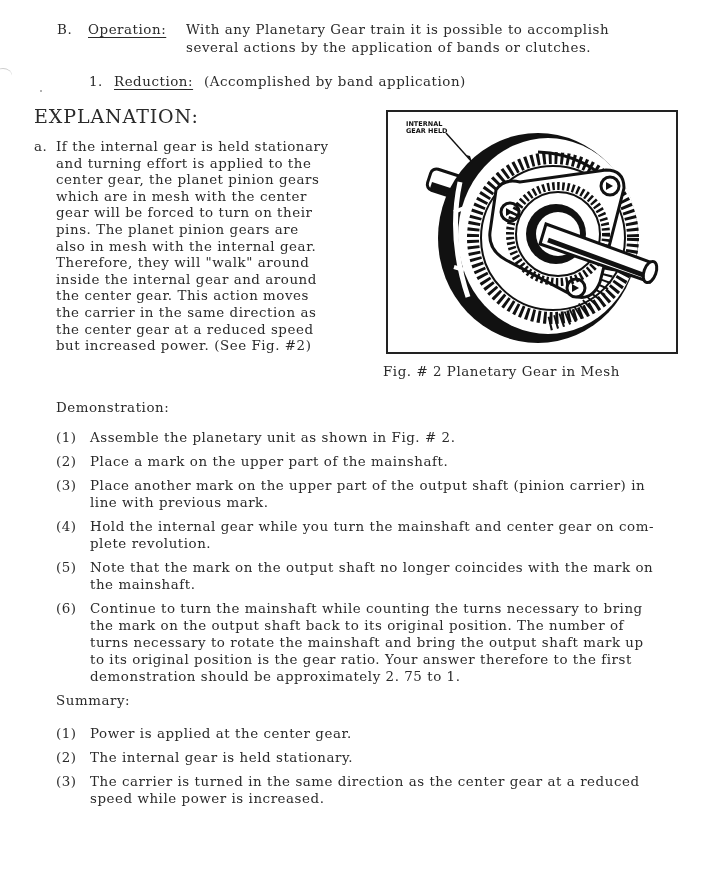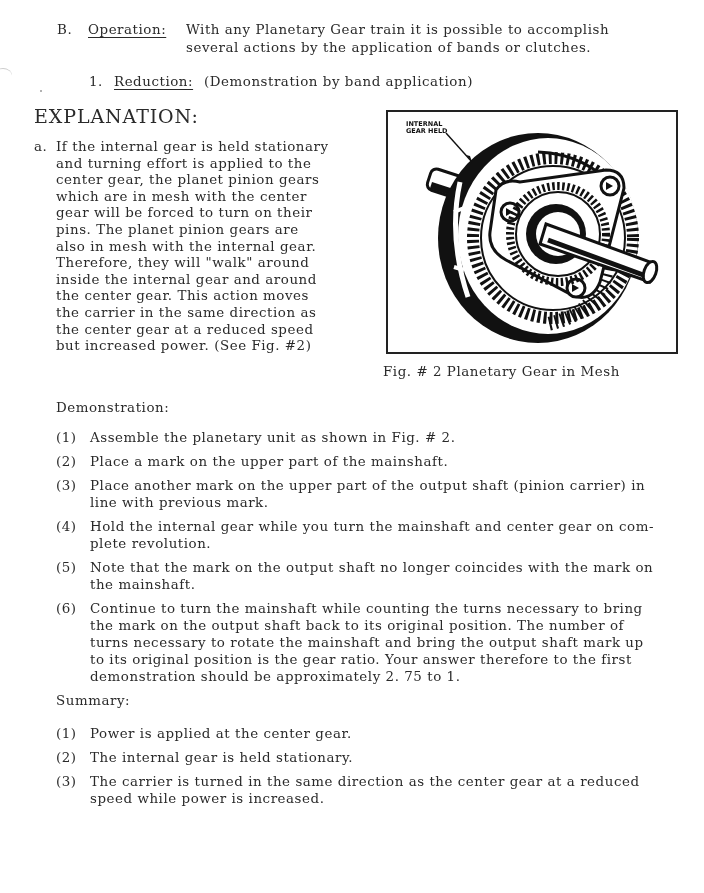--- a/index.html
+++ b/index.html
@@ -45,21 +45,21 @@
 <div class="margin-mark"></div>
 <div class="dot"></div>
 
 <span class="abs txt sec-letter">B.</span>
 <span class="abs txt op-label u">Operation:</span>
 <span class="abs txt op-text">With any Planetary Gear train it is possible to accomplish</span>
 <span class="abs txt op-text2">several actions by the application of bands or clutches.</span>
 
 <span class="abs txt red-num">1.</span>
 <span class="abs txt red-label u">Reduction:</span>
-<span class="abs txt red-text">(Demonstration by band application)</span>
+<span class="abs txt red-text">(Accomplished by band application)</span>
 
 <span class="abs expl">EXPLANATION:</span>
 <span class="abs txt para-a-letter">a.</span>
 <div class="para-a txt">
   <div>If the internal gear is held stationary</div>
   <div>and turning  effort  is  applied to the</div>
   <div>center gear, the planet pinion gears</div>
   <div>which are in mesh with the center</div>
   <div>gear will be forced to turn on their</div>
   <div>pins.  The planet pinion gears are</div>

